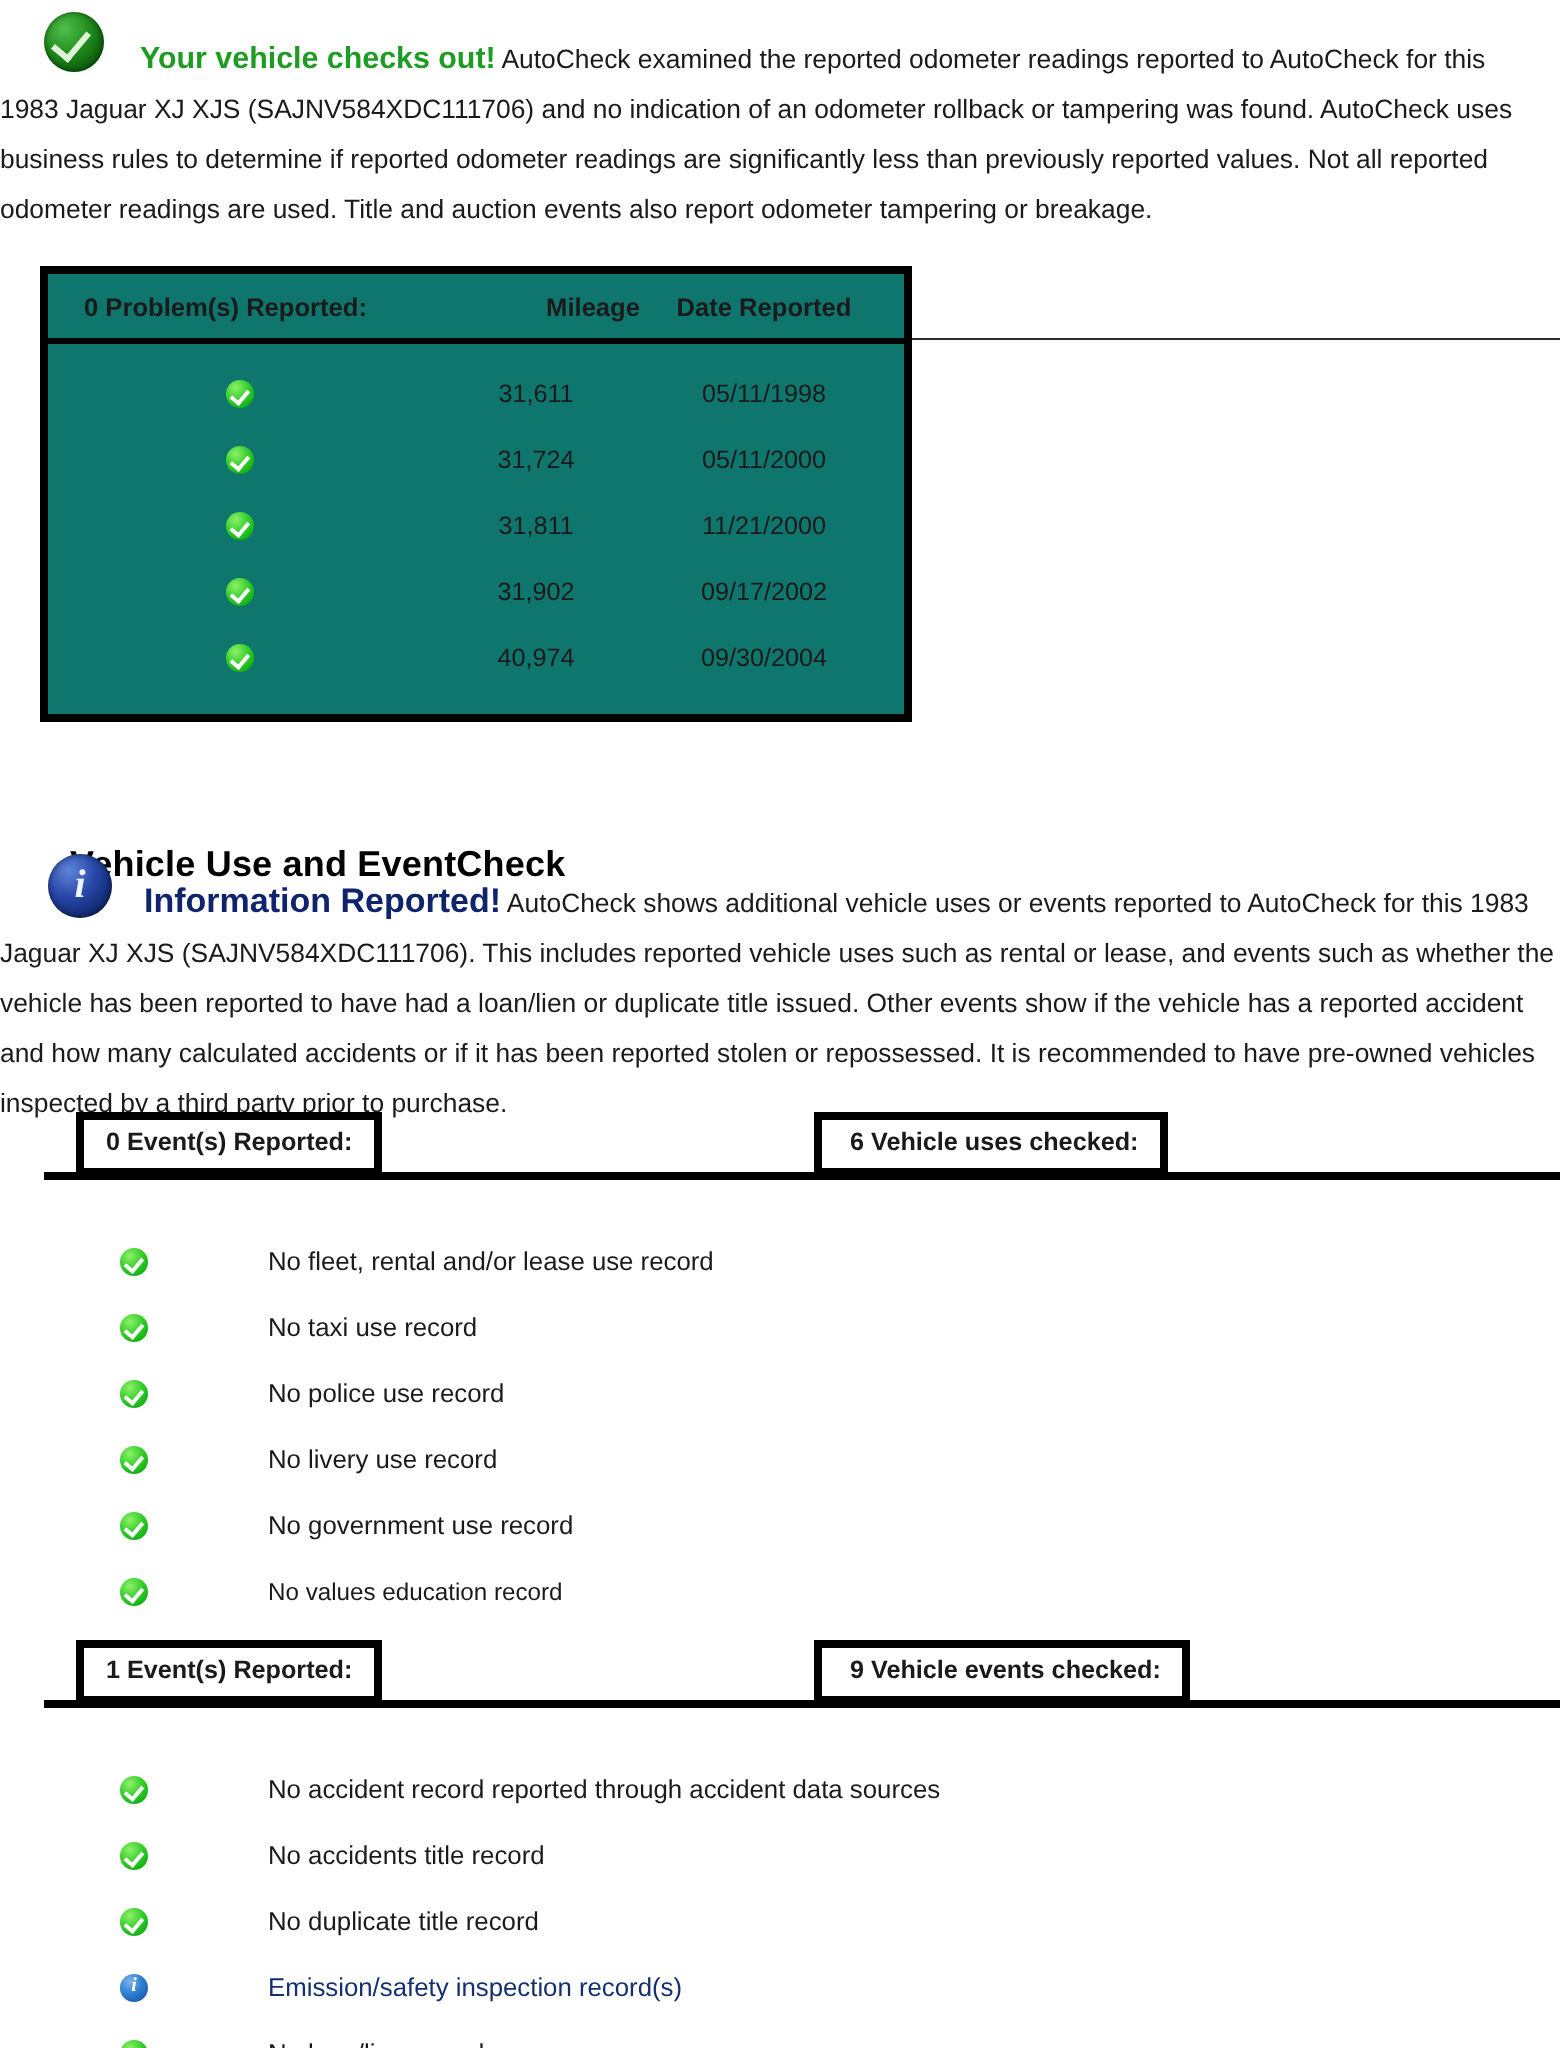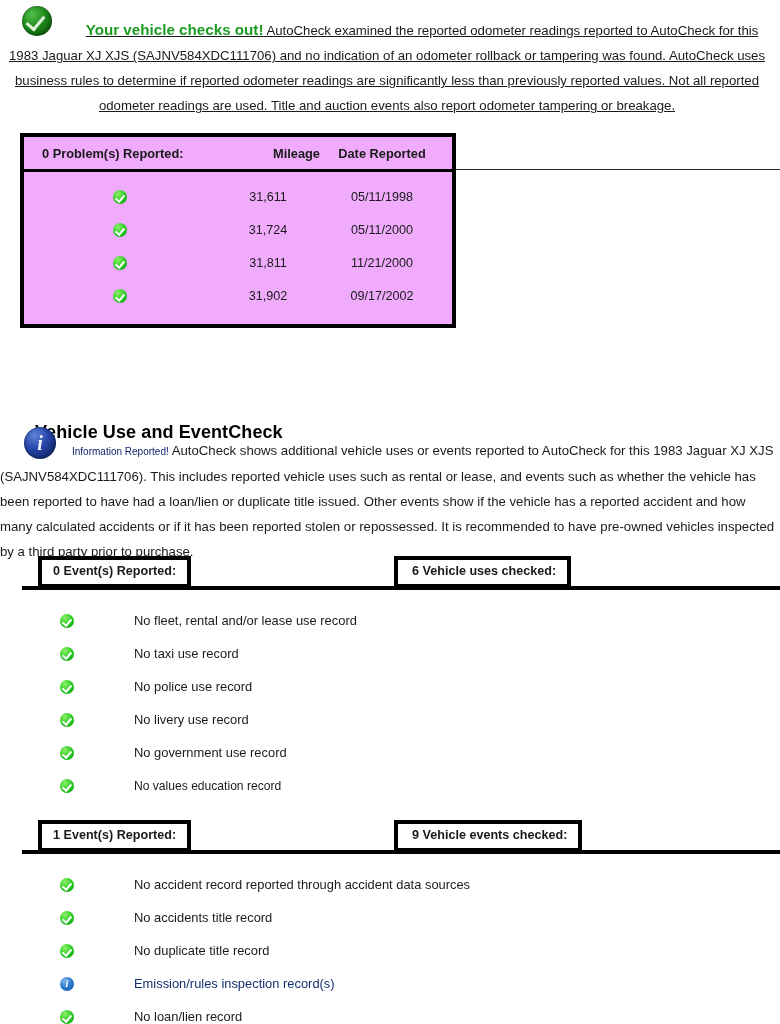--- a/index.html
+++ b/index.html
@@ -101,22 +101,21 @@
     position: absolute;
     left: 22px;
     top: 6px;
   }
   .summary-text {
     padding: 4px 6px 0 0;
     margin-left: 0;
     font-size: 13.2px;
     line-height: 25px;
     text-indent: 70px;
-    text-align: center;
-    text-decoration: underline;
+    text-align: left;
   }
   .summary-text .lead {
     color: #1c9c23;
     font-weight: bold;
     font-size: 15.2px;
   }
 
   
   .rule-right {
     position: absolute;
@@ -125,21 +124,21 @@
     width: 332px;
     height: 1px;
     background: #2b2b2b;
   }
   .odo-box {
     position: absolute;
     left: 20px;
     top: 133px;
     width: 428px;
     border: 4px solid #000000;
-    background: #f0abfc;
+    background: #0f766e;
   }
   .odo-head {
     display: flex;
     border-bottom: 3px solid #000000;
     height: 32px;
     align-items: center;
     font-weight: bold;
     font-size: 12.8px;
   }
   .odo-head .c0 { width: 192px; padding-left: 18px; box-sizing: border-box; }
@@ -181,22 +180,22 @@
   }
   .info-text {
     padding: 4px 2px 0 0;
     font-size: 13.2px;
     line-height: 25px;
     text-indent: 72px;
     text-align: left;
   }
   .info-text .lead {
     color: #10246e;
-    font-weight: normal;
-    font-size: 10px;
+    font-weight: bold;
+    font-size: 17px;
   }
 
   
   .group { position: absolute; left: 0; width: 780px; }
   .group-header { position: relative; height: 34px; }
   .group-rule {
     position: absolute;
     left: 22px;
     top: 30px;
     width: 758px;
@@ -209,23 +208,23 @@
     border: 4px solid #000000;
     background: #ffffff;
     font-weight: bold;
     font-size: 12.6px;
     padding: 5px 11px 6px 11px;
     line-height: 1;
     white-space: nowrap;
     z-index: 2;
   }
   .tag-left { left: 38px; }
-  .tag-right { left: 394px; padding-left: 14px; }
-
-  .group-rows { padding-top: 14px; }
+  .tag-right { left: 407px; padding-left: 14px; }
+
+  .group-rows { padding-top: 24px; }
   .evt-row {
     display: flex;
     align-items: center;
     height: 33px;
   }
   .evt-row .evt-icon {
     width: 134px;
     display: flex;
     justify-content: center;
     align-items: center;
@@ -284,20 +283,27 @@
     </div>
 
     <div class="odo-row">
       <div class="c0">
         <span class="icon-circle badge-green-sm"></span>
       </div>
       <div class="c1">31,902</div>
       <div class="c2">09/17/2002</div>
     </div>
 
+    <div class="odo-row">
+      <div class="c0">
+        <span class="icon-circle badge-green-sm"></span>
+      </div>
+      <div class="c1">40,974</div>
+      <div class="c2">09/30/2004</div>
+    </div>
 
   </div>
 </div>
 
 <div class="section-heading">Vehicle Use and EventCheck</div>
 
 <div class="info">
   <span class="icon-circle badge-blue-lg info-icon"></span>
   <p class="info-text">
     <span class="lead">Information Reported!</span><span> AutoCheck shows additional vehicle uses or events reported to AutoCheck for this 1983 Jaguar XJ XJS (SAJNV584XDC111706). This includes reported vehicle uses such as rental or lease, and events such as whether the vehicle has been reported to have had a loan/lien or duplicate title issued. Other events show if the vehicle has a reported accident and how many calculated accidents or if it has been reported stolen or repossessed. It is recommended to have pre-owned vehicles inspected by a third party prior to purchase.</span>
@@ -383,21 +389,21 @@
       <div class="evt-icon">
         <span class="icon-circle badge-green-sm"></span>
       </div>
       <div class="evt-label">No duplicate title record</div>
     </div>
 
     <div class="evt-row">
       <div class="evt-icon">
         <span class="icon-circle badge-blue-sm"></span>
       </div>
-      <div class="evt-label link">Emission/rules inspection record(s)</div>
+      <div class="evt-label link">Emission/safety inspection record(s)</div>
     </div>
 
     <div class="evt-row">
       <div class="evt-icon">
         <span class="icon-circle badge-green-sm"></span>
       </div>
       <div class="evt-label">No loan/lien record</div>
     </div>
 
   </div>

